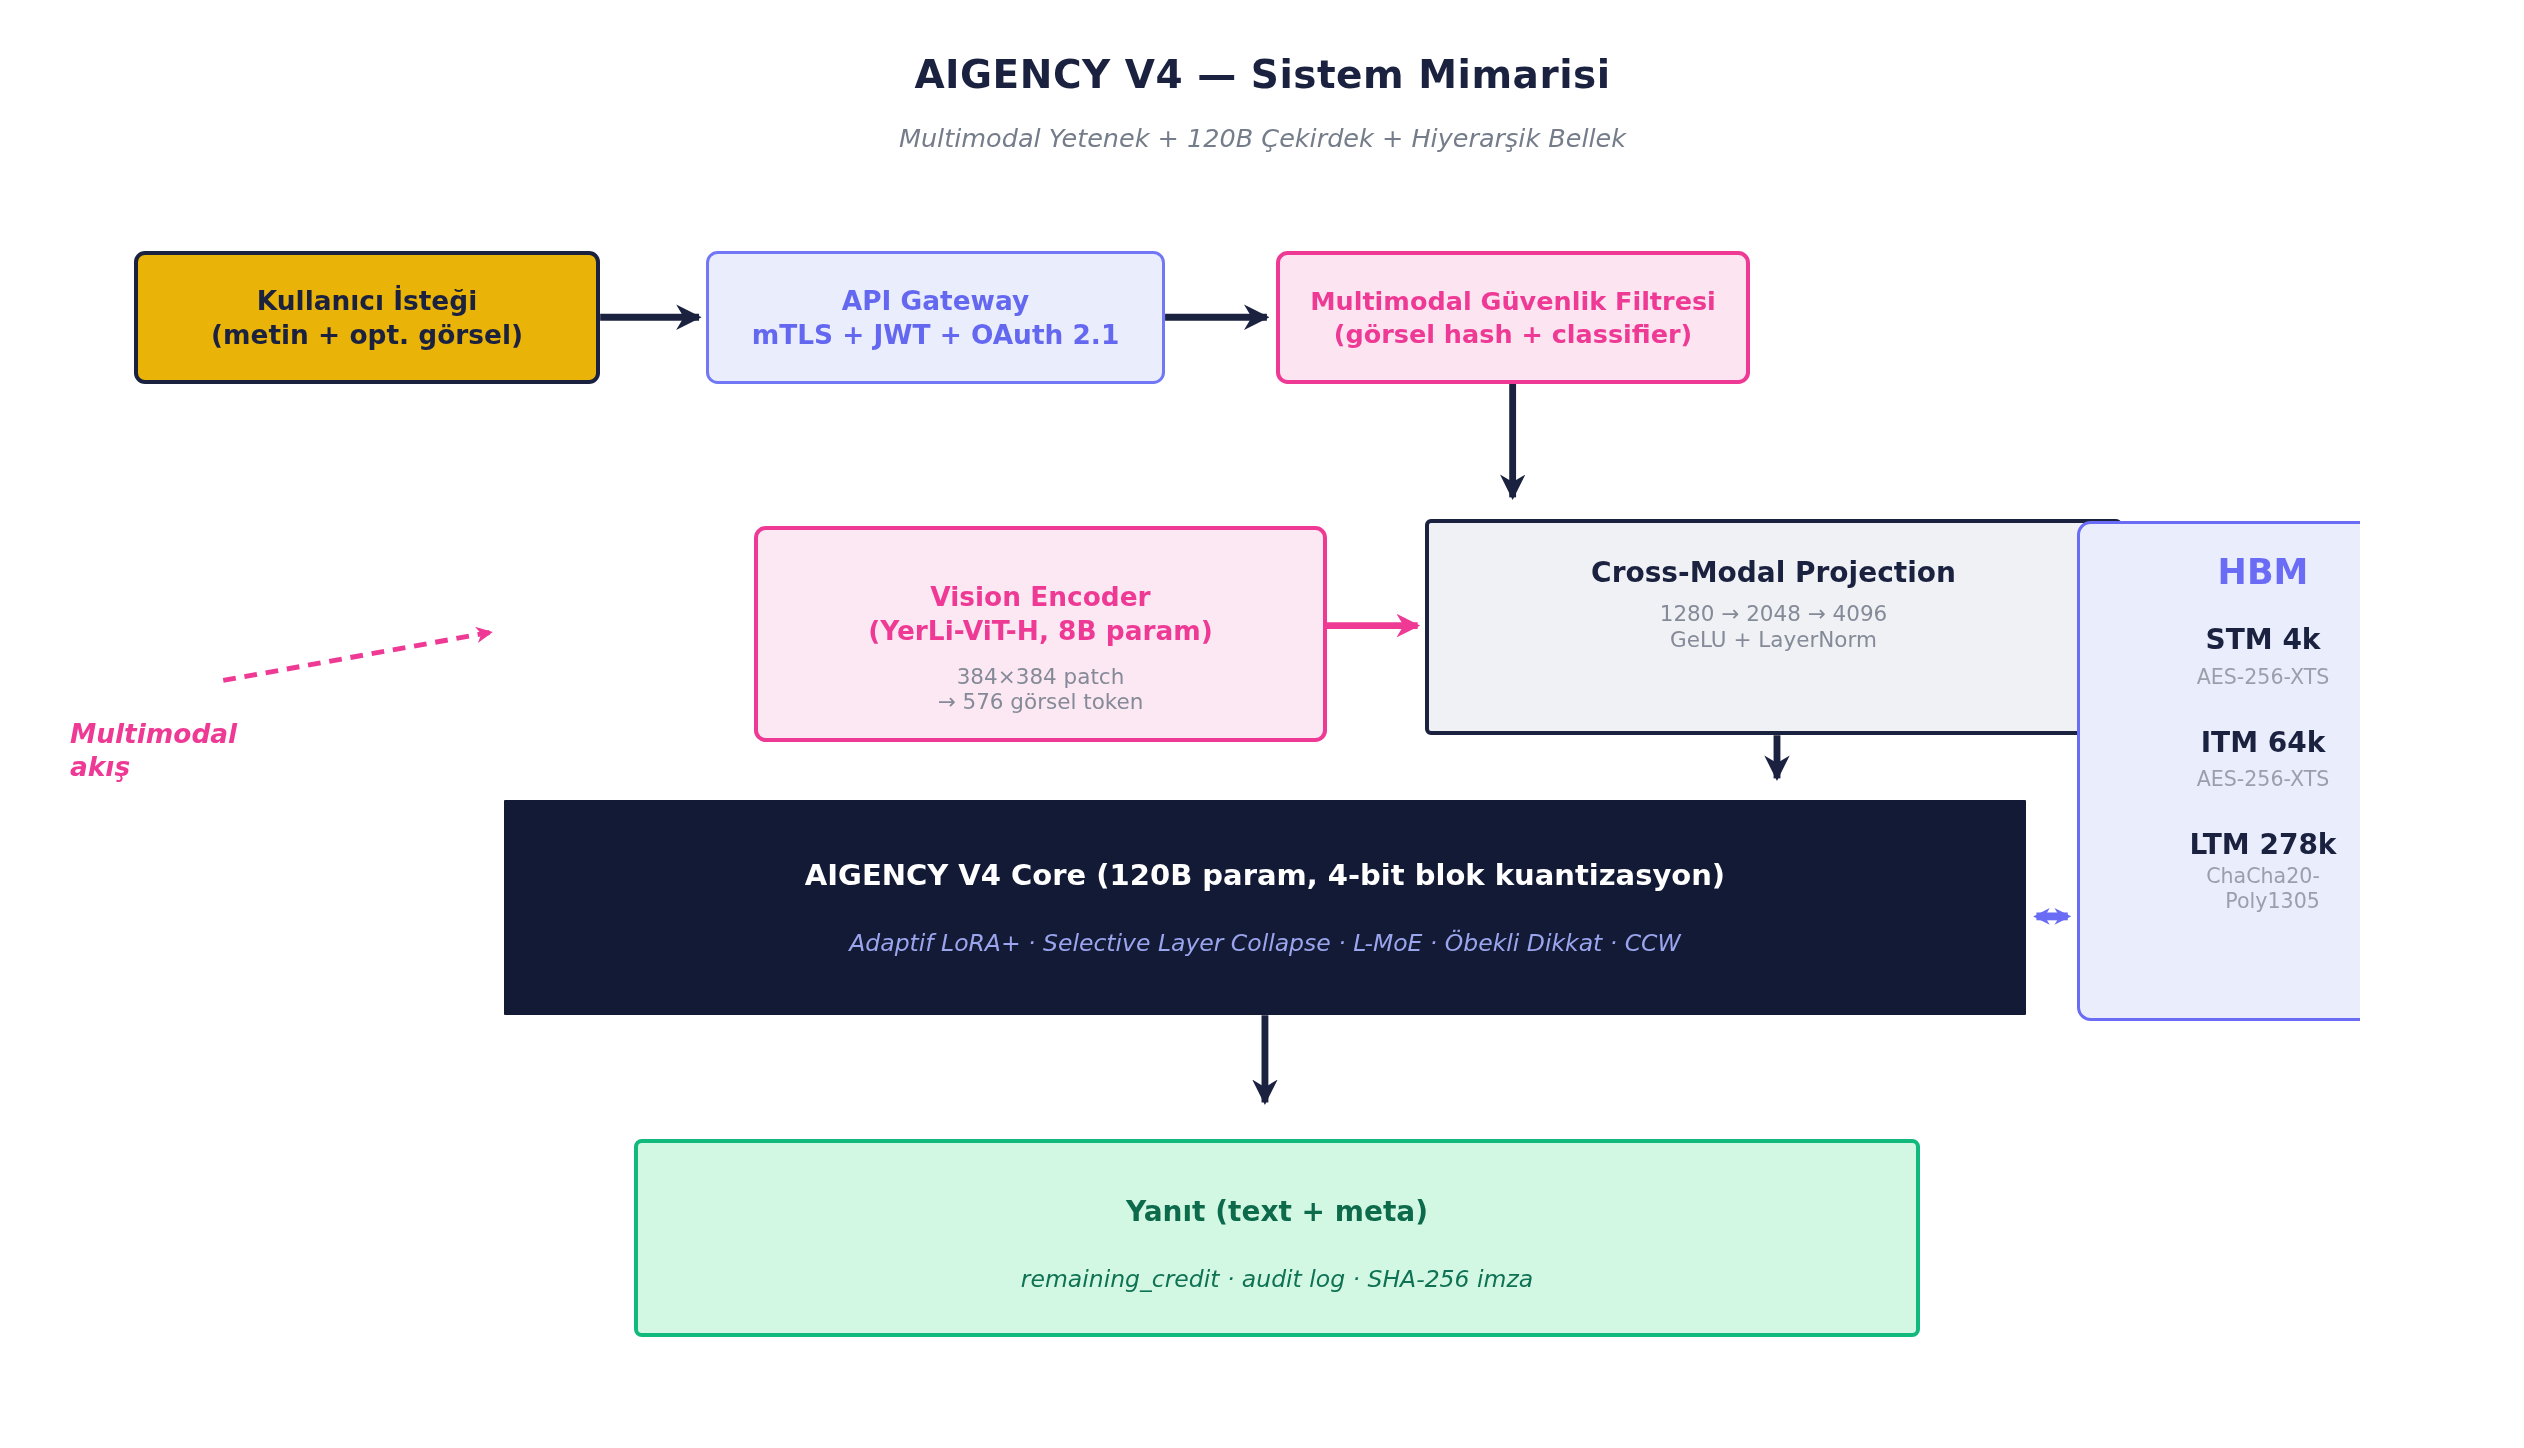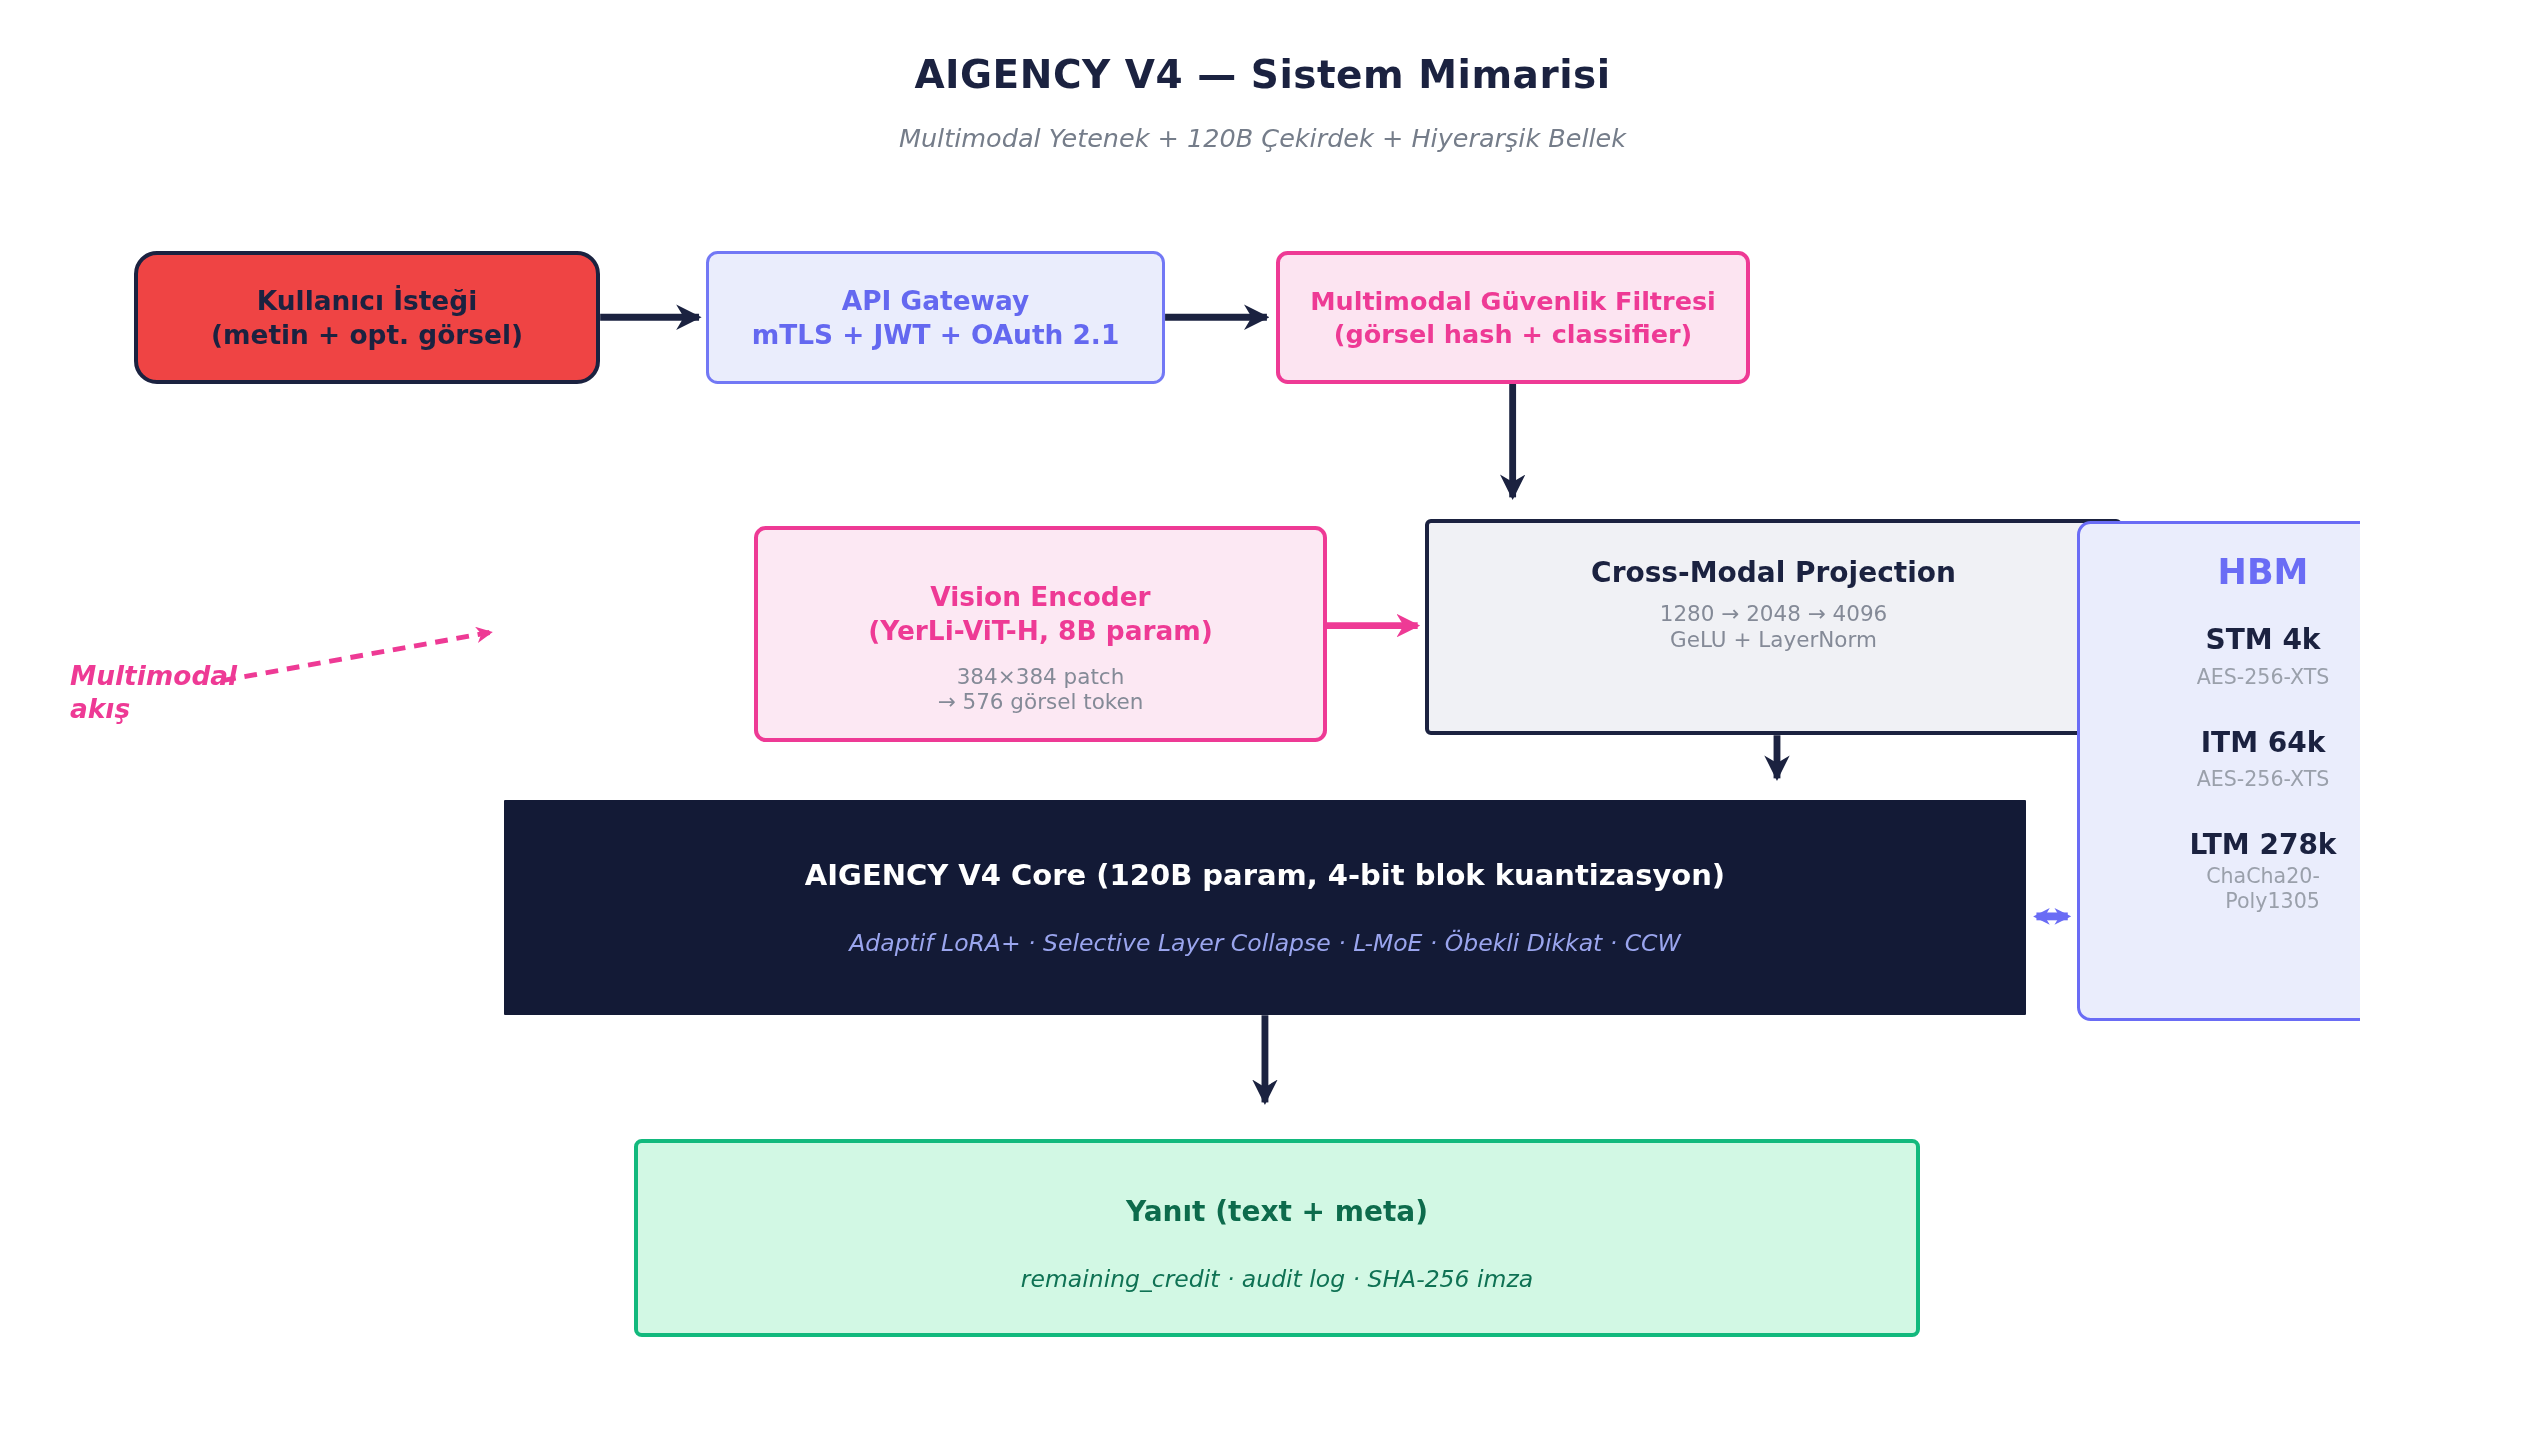--- a/index.html
+++ b/index.html
@@ -24,21 +24,21 @@
     line-height:31px;
   }
   .arrows{position:absolute; left:0; top:0; width:2525px; height:1449px; pointer-events:none;}
   .box{
     position:absolute; box-sizing:border-box;
     display:flex; flex-direction:column; align-items:center; justify-content:center;
     text-align:center;
   }
   .box-user{
     left:134px; top:251px; width:466px; height:133px;
-    background:#ef4444; border:4.9px solid #1b2240; border-radius:23px;
+    background:#eab308; border:4.9px solid #1b2240; border-radius:11px;
   }
   .box-user .main{font-size:26.4px; font-weight:bold; color:#1b2240; line-height:34px;}
   .box-gateway{
     left:706px; top:251px; width:459px; height:133px;
     background:#eaedfc; border:3.9px solid #7278f5; border-radius:11.7px;
   }
   .box-gateway .main{font-size:26.4px; font-weight:bold; color:#6468f0; line-height:34px;}
   .box-filter{
     left:1276px; top:251px; width:474px; height:133px;
     background:#fce4f1; border:4.9px solid #ee3a95; border-radius:11.7px;
@@ -77,21 +77,21 @@
   .box-core .main{font-size:29px; font-weight:bold; color:#ffffff; line-height:37px;}
   .box-core .detail{font-size:23.5px; font-style:italic; color:#9aa5ee; line-height:29px;}
   .box-response{
     left:634px; top:1139px; width:1286px; height:198px;
     background:#d2f8e4; border:4.9px solid #12b97d; border-radius:7.8px;
     gap:37px; padding-top:11.7px;
   }
   .box-response .main{font-size:28px; font-weight:bold; color:#0d6b4c; line-height:35px;}
   .box-response .detail{font-size:23.5px; font-style:italic; color:#0f7254; line-height:27.4px;}
   .flow-label{
-    position:absolute; left:70px; top:659px; width:255px;
+    position:absolute; left:70px; top:717px; width:255px;
     font-size:26.4px; font-weight:bold; font-style:italic; color:#ee3a95;
     line-height:33px; white-space:pre-line;
   }
 </style>
 </head>
 <body>
 
 <div class="canvas">
 
   <div class="title">AIGENCY V4 — Sistem Mimarisi</div>

